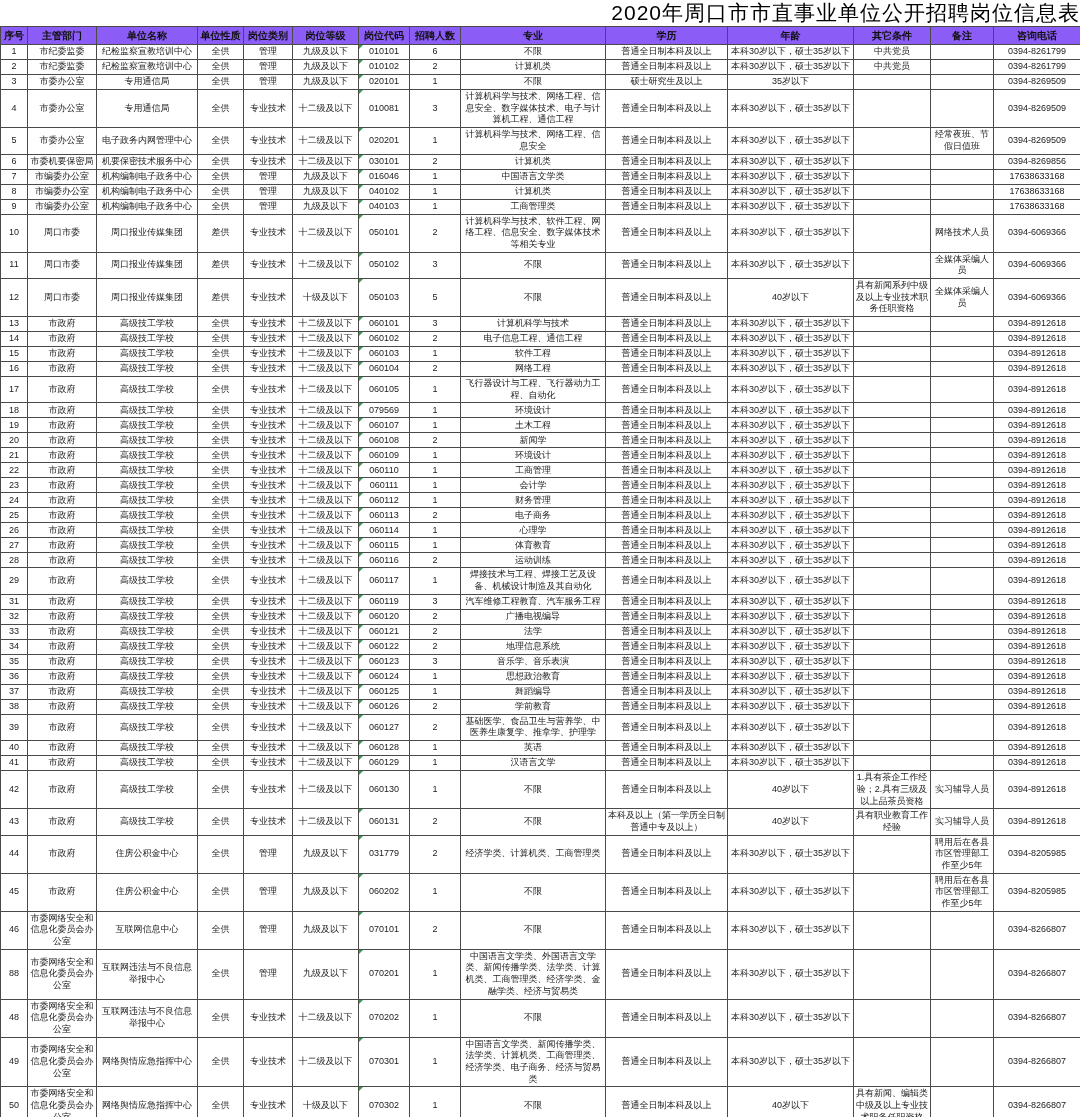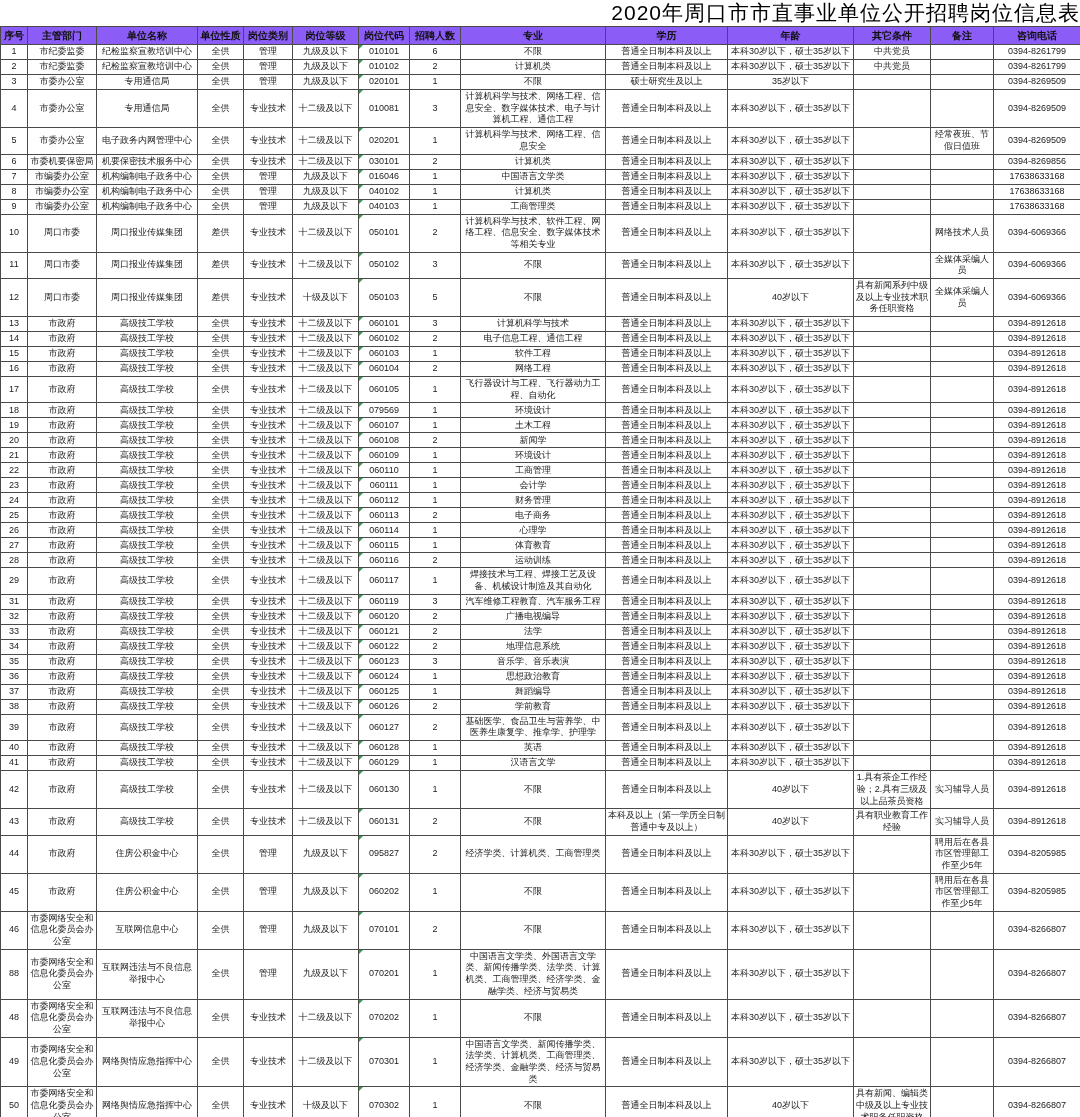--- a/index.html
+++ b/index.html
@@ -767,21 +767,21 @@
           <td>实习辅导人员</td>
           <td>0394-8912618</td>
         </tr>
         <tr>
           <td>44</td>
           <td>市政府</td>
           <td>住房公积金中心</td>
           <td>全供</td>
           <td>管理</td>
           <td>九级及以下</td>
-          <td class="code-cell">095827</td>
+          <td class="code-cell">031779</td>
           <td>2</td>
           <td>经济学类、计算机类、工商管理类</td>
           <td>普通全日制本科及以上</td>
           <td>本科30岁以下，硕士35岁以下</td>
           <td></td>
           <td>聘用后在各县市区管理部工作至少5年</td>
           <td>0394-8205985</td>
         </tr>
         <tr>
           <td>45</td>
@@ -849,21 +849,21 @@
         </tr>
         <tr>
           <td>49</td>
           <td>市委网络安全和信息化委员会办公室</td>
           <td>网络舆情应急指挥中心</td>
           <td>全供</td>
           <td>专业技术</td>
           <td>十二级及以下</td>
           <td class="code-cell">070301</td>
           <td>1</td>
-          <td>中国语言文学类、新闻传播学类、法学类、计算机类、工商管理类、经济学类、金融学类、经济与贸易类</td>
+          <td>中国语言文学类、新闻传播学类、法学类、计算机类、工商管理类、经济学类、电子商务、经济与贸易类</td>
           <td>普通全日制本科及以上</td>
           <td>本科30岁以下，硕士35岁以下</td>
           <td></td>
           <td></td>
           <td>0394-8266807</td>
         </tr>
         <tr>
           <td>50</td>
           <td>市委网络安全和信息化委员会办公室</td>
           <td>网络舆情应急指挥中心</td>

